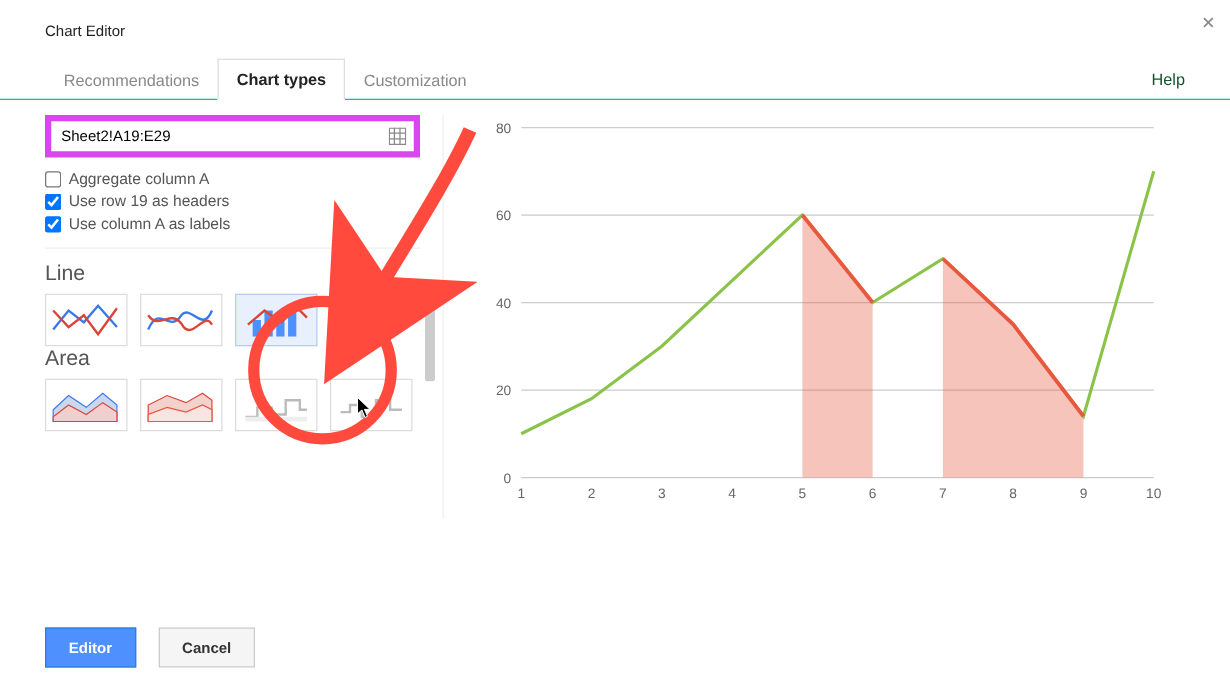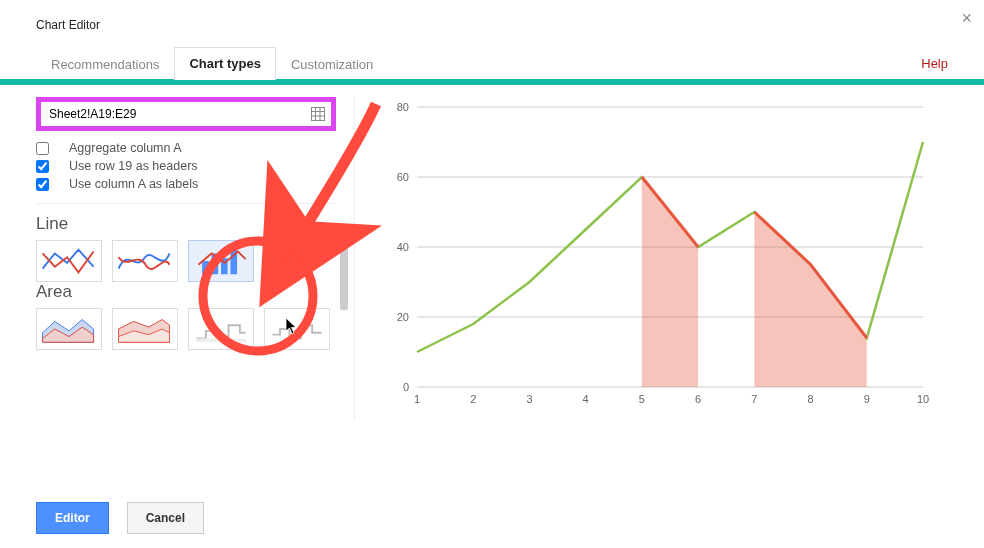--- a/index.html
+++ b/index.html
@@ -23,21 +23,21 @@
     cursor: pointer;
   }
   .title {
     font-size: 12px;
     padding: 18px 0 14px 36px;
     color: #222;
   }
   .tabs {
     display: flex;
     align-items: flex-end;
-    border-bottom: 6px solid #14b8a6;
+    border-bottom: 1px solid #14b8a6;
     padding: 0 36px;
     position: relative;
   }
   .tab {
     padding: 8px 14px;
     color: #888;
     cursor: pointer;
     border: 1px solid transparent;
     border-bottom: none;
     position: relative;
@@ -45,21 +45,21 @@
   }
   .tab.active {
     color: #222;
     border-color: #ddd;
     border-bottom: 1px solid #fff;
     background: #fff;
     font-weight: bold;
   }
   .help {
     margin-left: auto;
-    color: #b91c1c;
+    color: #14532d;
     cursor: pointer;
     padding: 8px 0;
   }
 
   .main {
     display: flex;
     padding: 12px 36px 0 36px;
     gap: 18px;
   }
   .left {
@@ -90,21 +90,21 @@
   .grid-icon {
     width: 14px;
     height: 14px;
     position: relative;
   }
   .grid-icon svg { display: block; }
 
   .check-row {
     display: flex;
     align-items: center;
-    gap: 20px;
+    gap: 6px;
     padding: 2px 0;
     font-size: 12.5px;
     color: #555;
   }
   .check-row input { margin: 0; }
 
   .hr { border-top: 1px solid #eee; margin: 10px 0; }
 
   .section-label {
     font-size: 17px;

